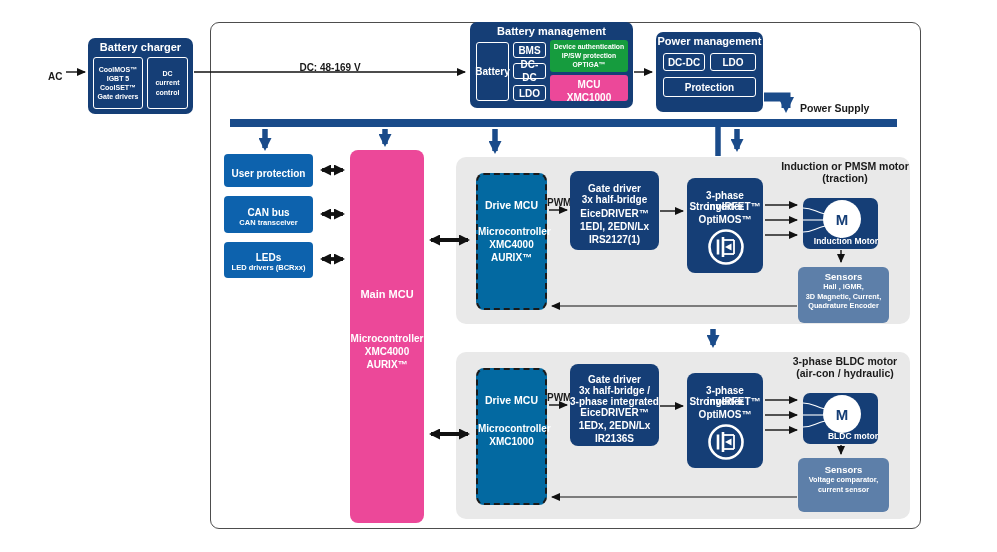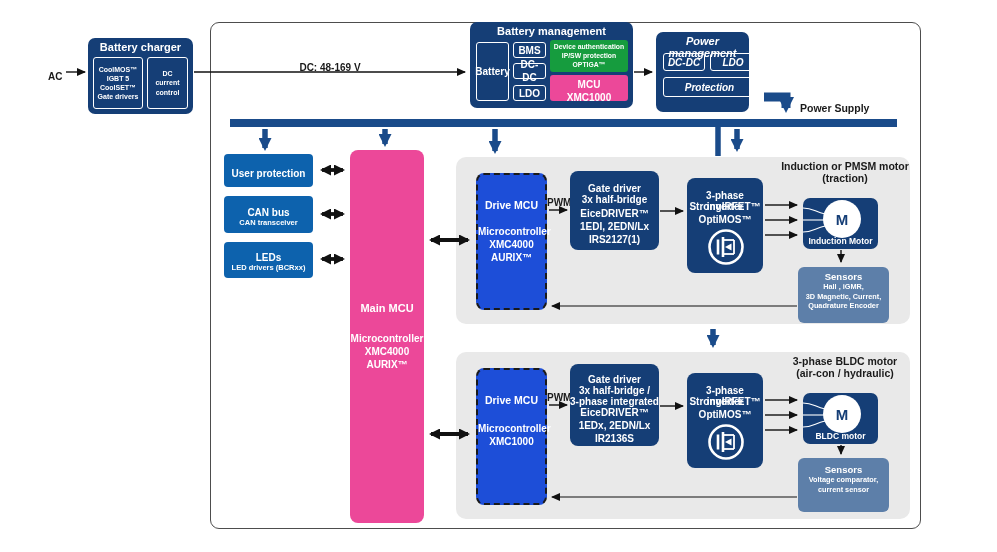--- a/index.html
+++ b/index.html
@@ -24,22 +24,22 @@
   .f75 { font-size:7.5px; line-height:1.3; }
   .f8  { font-size:10px;   line-height:1.3; }
   .f95 { font-size:9.5px; }
   .f10 { font-size:10px;  line-height:1.1;margin-top:6px; }
   .f105{ font-size:10.5px;line-height:1.15; }
   .f11 { font-size:11px; }
   .boxtitle { width:100%; text-align:center; font-weight:bold; }
   .conn { pointer-events:none; }
   .motor-circle { position:absolute; width:38px; height:38px; border-radius:50%; background:#fff; color:#153e76;
                   display:flex; align-items:center; justify-content:center; font-weight:bold; font-size:15px; }
-  .motor-name { position:absolute; bottom:3px; width:100%; text-align:center; font-weight:bold; font-size:8.5px; }
-  .dashed-red { background:#1d4ed8; border:2.5px dashed #1a1a1a; border-radius:8px; color:#fff; }
+  .motor-name { position:absolute; bottom:3px; width:100%; text-align:right; font-weight:bold; font-size:8.5px; }
+  .dashed-red { background:#0369a1; border:2.5px dashed #1a1a1a; border-radius:8px; color:#fff; }
 </style>
 </head>
 <body>
 
 <div class="stage">
 
   <div class="abs outer-border" style="left:210px; top:22px; width:711px; height:507px;"></div>
 
   <div class="abs panel" style="left:456px; top:157px; width:454px; height:167px;"></div>
   <div class="abs panel" style="left:456px; top:352px; width:454px; height:167px;"></div>
@@ -117,21 +117,21 @@
     <div class="abs wbox f8" style="left:43px; top:20px; width:33px; height:16px;">BMS</div>
     <div class="abs wbox f8" style="left:43px; top:41px; width:33px; height:16px;">DC-DC</div>
     <div class="abs wbox f8" style="left:43px; top:63px; width:33px; height:16px;">LDO</div>
     <div class="abs tc b f68 pre" style="left:80px; top:18px; width:78px; height:32px; background:#169c3e; border-radius:3px; padding-top:3px;">Device authentication
 IP/SW protection
 OPTIGA™</div>
     <div class="abs tc b f8 pre redbg" style="left:80px; top:53px; width:78px; height:26px; border-radius:3px; padding-top:3px;">MCU
 XMC1000</div>
   </div>
 
-  <div class="abs navy" style="left:656px; top:32px; width:93px; height:80px;font-style:italic;">
+  <div class="abs navy" style="left:656px; top:32px; width:107px; height:80px;">
     <div class="boxtitle f11" style="margin-top:3px;">Power management</div>
     <div class="abs wbox f8" style="left:7px; top:21px; width:42px; height:18px;">DC-DC</div>
     <div class="abs wbox f8" style="left:54px; top:21px; width:46px; height:18px;">LDO</div>
     <div class="abs wbox f8" style="left:7px; top:45px; width:93px; height:20px;">Protection</div>
   </div>
 
   <div class="abs b f105 blk" style="left:800px; top:102px;">Power Supply</div>
 
   <div class="abs blue tc" style="left:224px; top:154px; width:89px; height:33px; display:flex; align-items:center; justify-content:center;">
     <span class="b f10">User protection</span>
@@ -139,21 +139,21 @@
   <div class="abs blue tc" style="left:224px; top:242px; width:89px; height:36px; padding-top:4px;">
     <div class="b f10">LEDs</div>
     <div class="b f75">LED drivers (BCRxx)</div>
   </div>
   <div class="abs blue tc" style="left:224px; top:196px; width:89px; height:37px; padding-top:5px;">
     <div class="b f10">CAN bus</div>
     <div class="b f75">CAN transceiver</div>
   </div>
 
   <div class="abs redbg" style="left:350px; top:150px; width:74px; height:373px; border-radius:8px;">
-    <div class="abs boxtitle f11" style="top:152px;">Main MCU</div>
+    <div class="abs boxtitle f11" style="top:138px;">Main MCU</div>
     <div class="abs boxtitle f8 pre" style="top:182px;">Microcontroller
 XMC4000
 AURIX™</div>
   </div>
 
   <div class="abs dashed-red" style="left:476px; top:173px; width:71px; height:137px;">
     <div class="abs boxtitle f105" style="top:24px;">Drive MCU</div>
     <div class="abs boxtitle f8 pre" style="top:50px;">Microcontroller
 XMC4000
 AURIX™</div>

